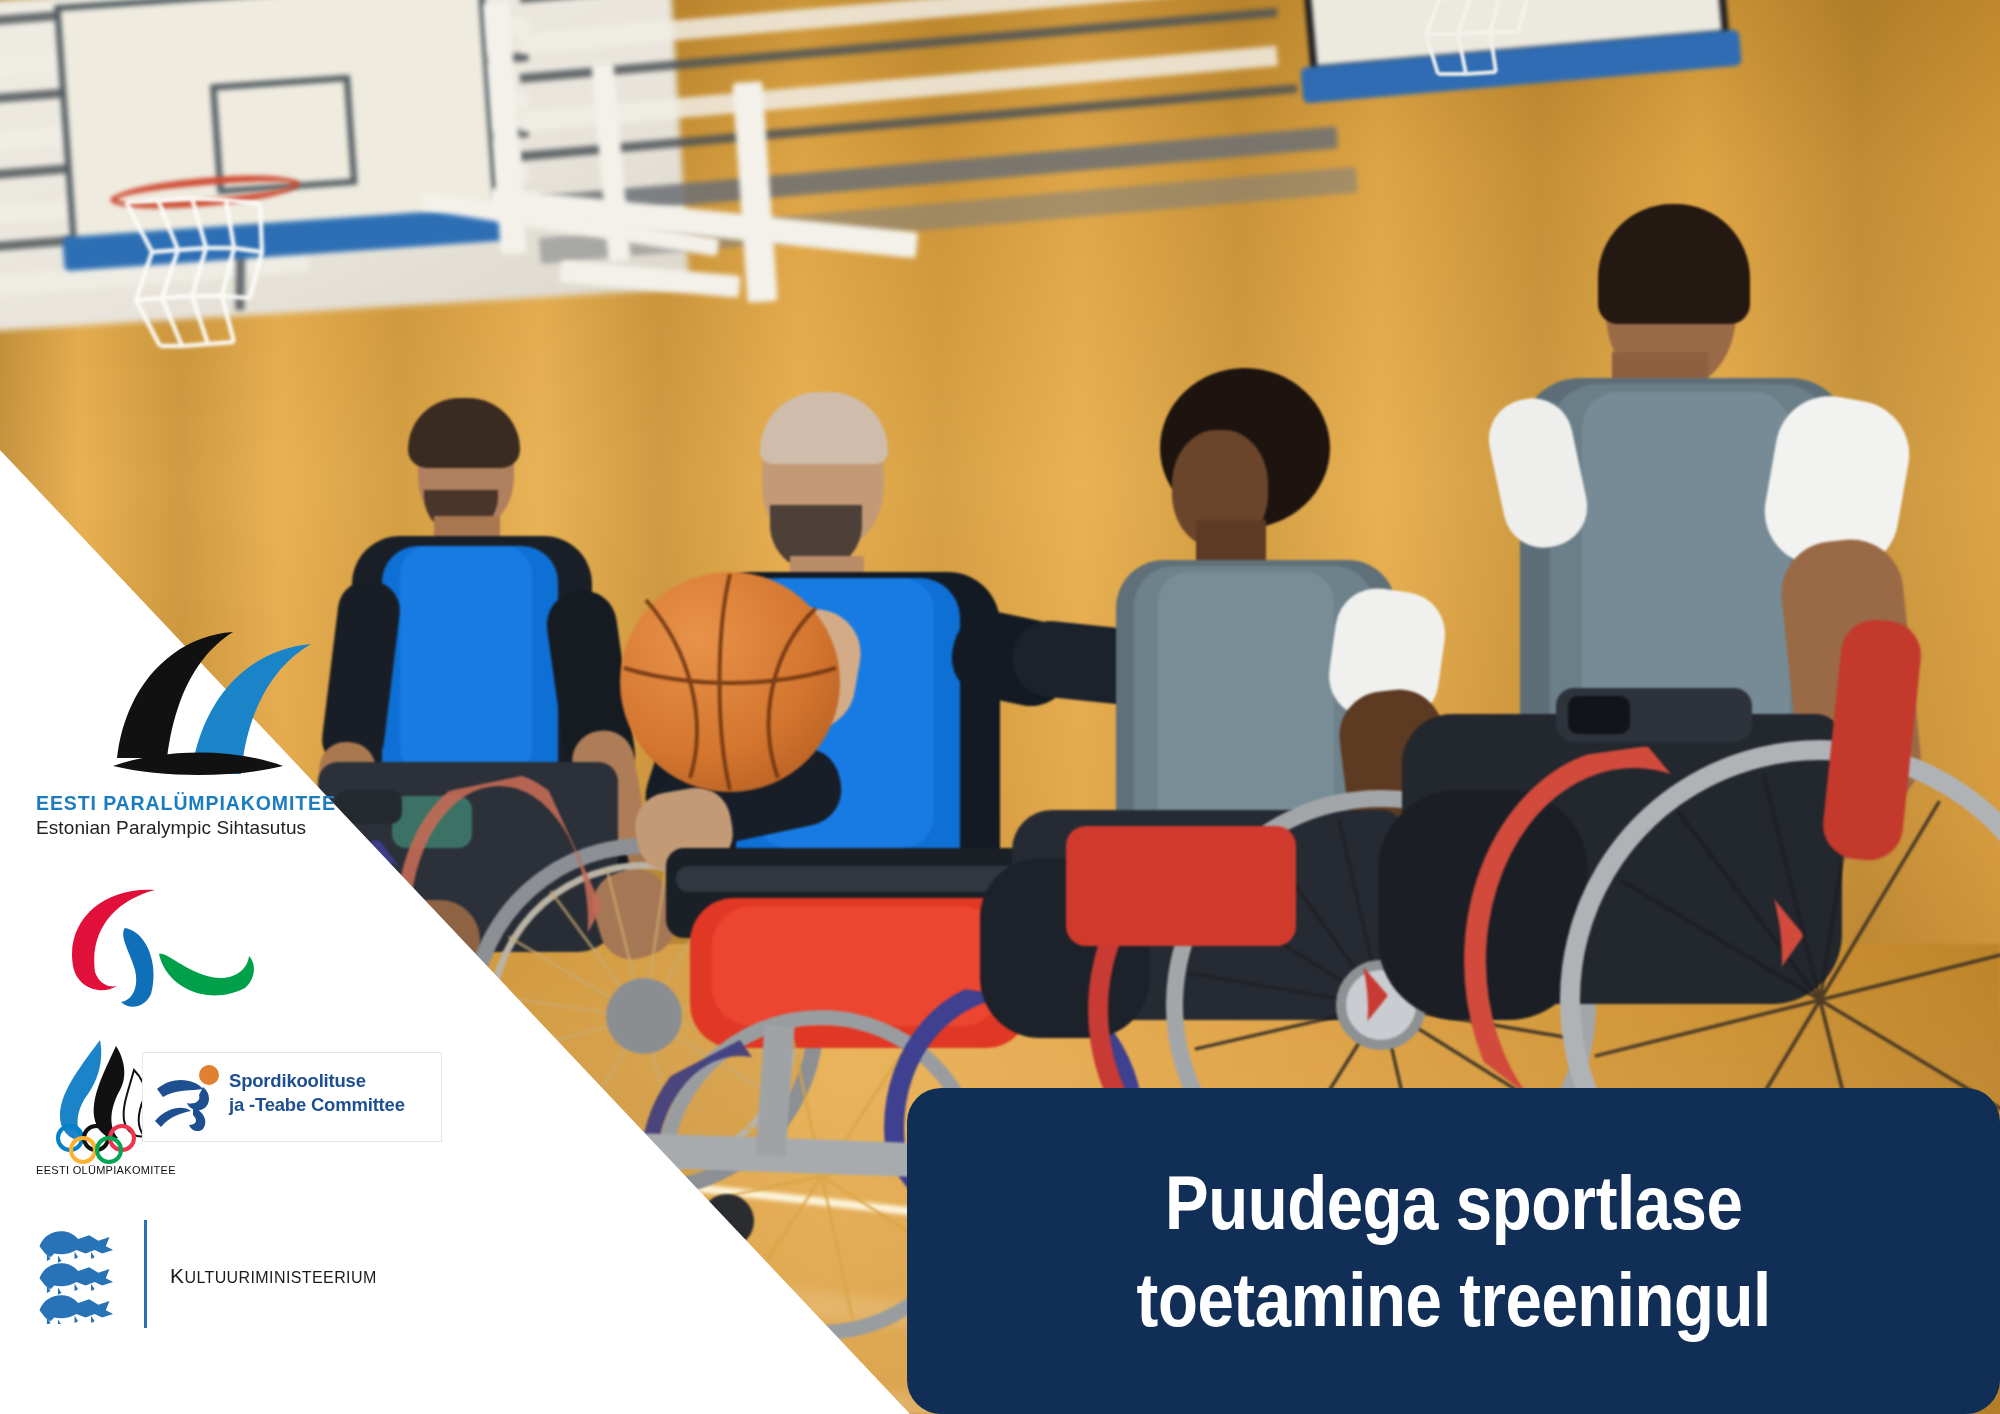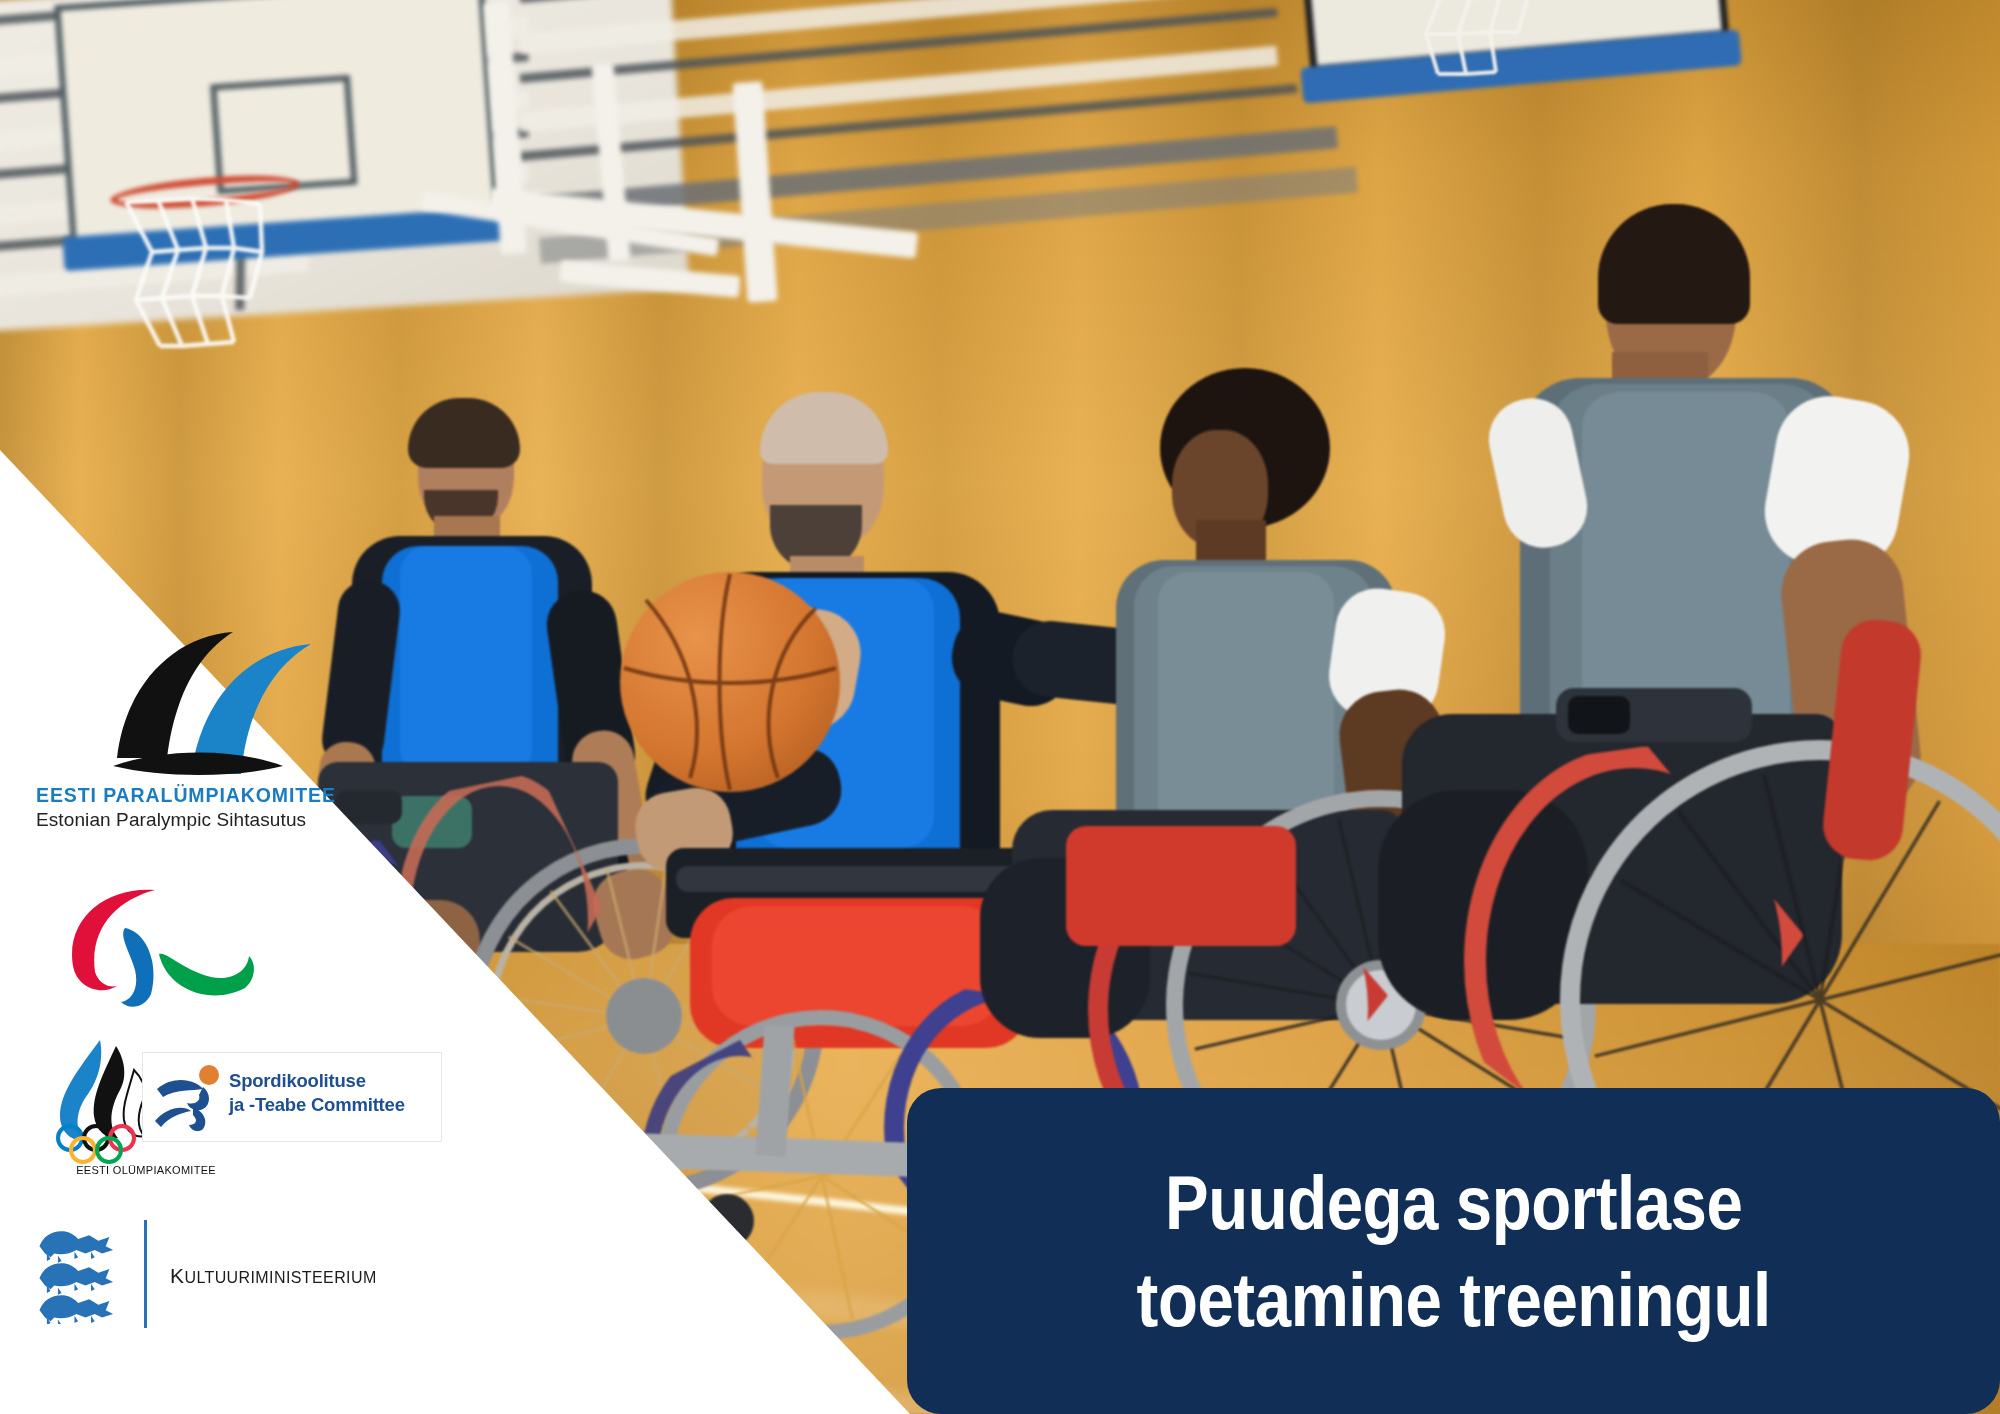--- a/index.html
+++ b/index.html
@@ -81,29 +81,29 @@
     background:#ffffff;
     clip-path: polygon(0 450px, 910px 1414px, 0 1414px);
   }
 
   
   .logos { position:absolute; left:0; top:630px; width:470px; }
   .logo-block { position:absolute; }
 
   .epc { left:20px; top:0px; width:430px; }
   .epc-mark { position:relative; width:250px; height:150px; margin-left:85px; }
-  .epc-text { margin-top:4px; padding-left:16px; }
+  .epc-text { margin-top:12px; padding-left:16px; }
   .epc-t1 { font-size:19.5px; font-weight:bold; letter-spacing:.9px; color:#1b7cc0; font-family:"Liberation Sans", sans-serif; white-space:nowrap; }
   .epc-t2 { font-size:19px; color:#222; margin-top:2px; letter-spacing:.1px; white-space:nowrap; font-family:"Liberation Sans", sans-serif; }
 
   .agitos { left:55px; top:250px; width:210px; height:130px; }
 
   .row3 { left:22px; top:400px; width:430px; height:150px; }
   .eok { position:absolute; left:20px; top:6px; width:150px; height:145px; }
-  .eok-cap { position:absolute; left:-6px; top:128px; width:180px; text-align:right; font-size:11px; letter-spacing:.3px; color:#111; font-family:"Liberation Sans", sans-serif; }
+  .eok-cap { position:absolute; left:-6px; top:128px; width:180px; text-align:left; font-size:11px; letter-spacing:.3px; color:#111; font-family:"Liberation Sans", sans-serif; }
   .stk { position:absolute; left:120px; top:22px; width:300px; height:90px; background:#fff; border:1px solid #e6e6e6; }
   .stk-txt { position:absolute; left:86px; top:16px; color:#1d4f91; font-size:18.5px; font-weight:bold; line-height:1.28; letter-spacing:-.2px; font-family:"Liberation Sans", sans-serif; }
 
   .km { left:22px; top:590px; width:430px; height:110px; }
   .km-crest { position:absolute; left:8px; top:4px; width:95px; height:100px; }
   .km-div { position:absolute; left:122px; top:0px; width:3px; height:108px; background:#2872b8; }
   .km-txt { position:absolute; left:148px; top:44px; color:#1b1b1b; font-size:21px; letter-spacing:.4px; font-family:"Liberation Sans", sans-serif; }
   .km-txt .sc { font-size:16px; }
 
   

